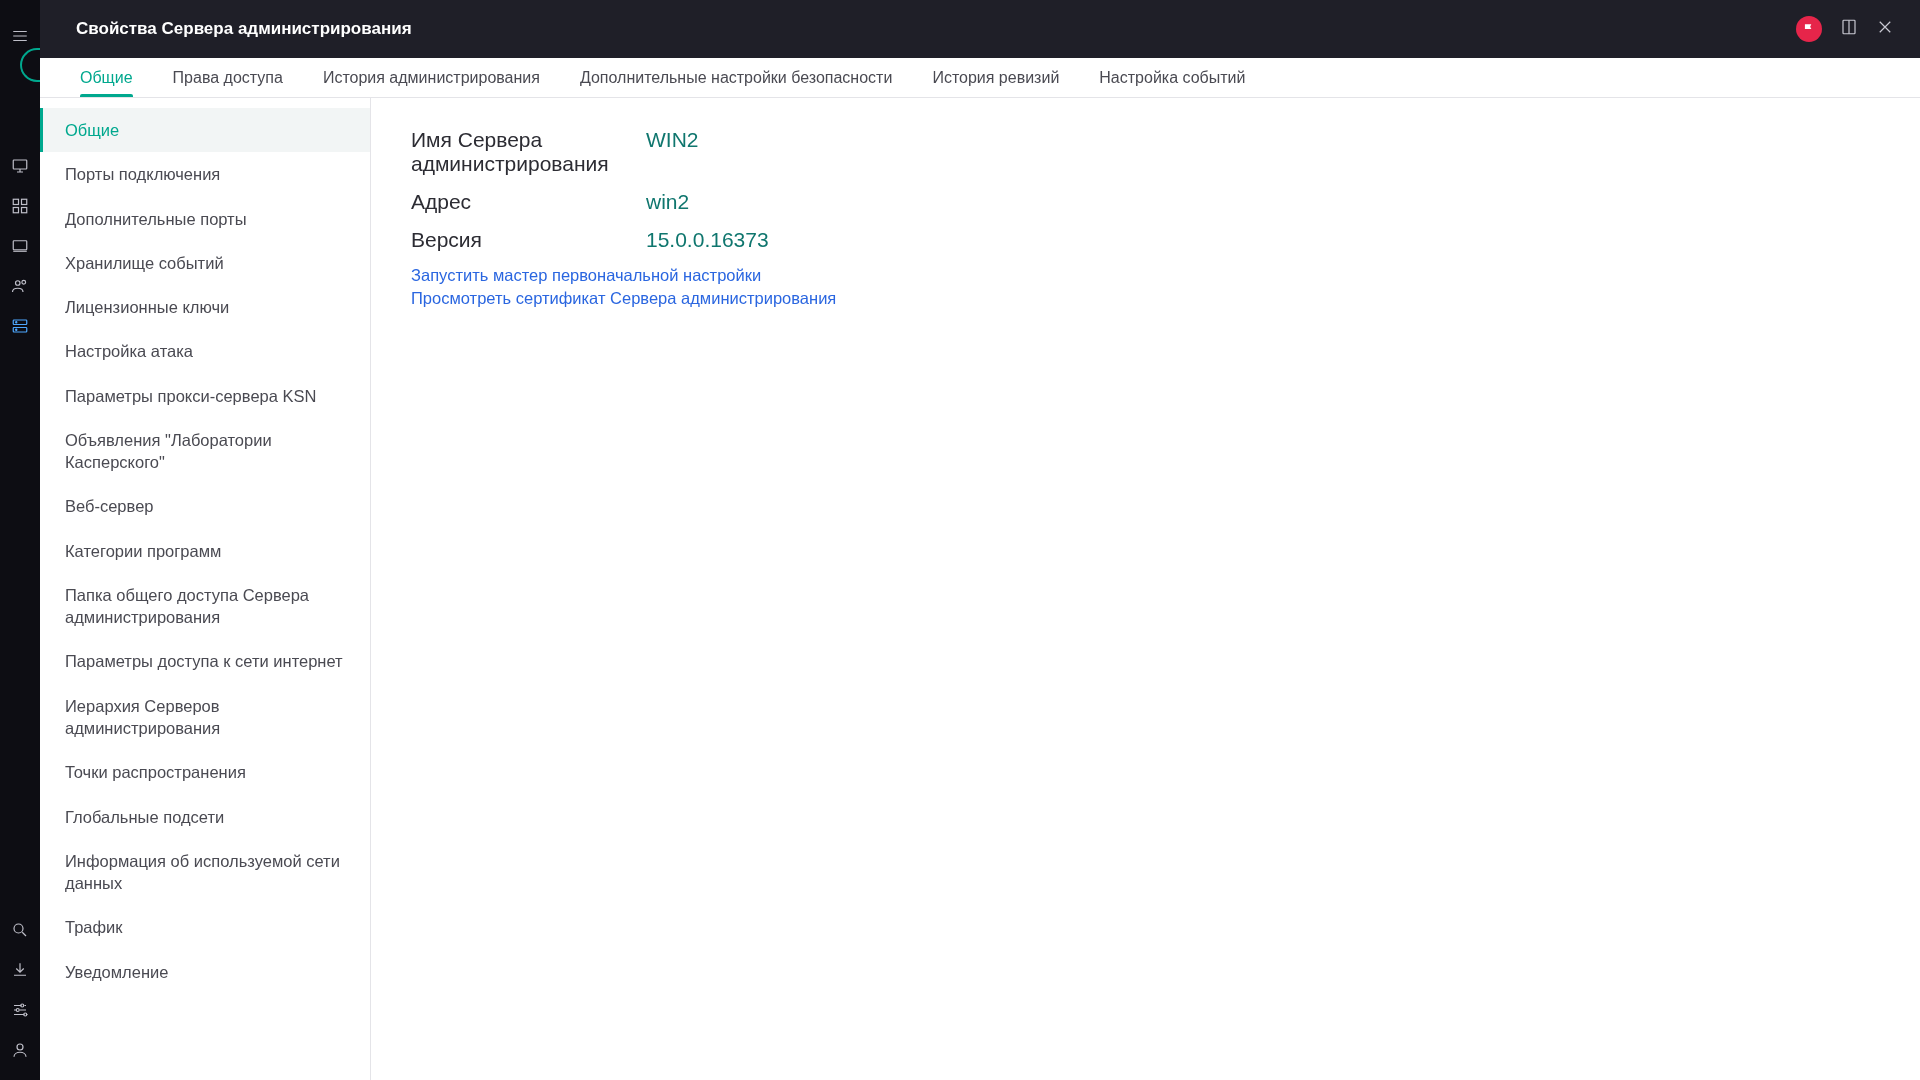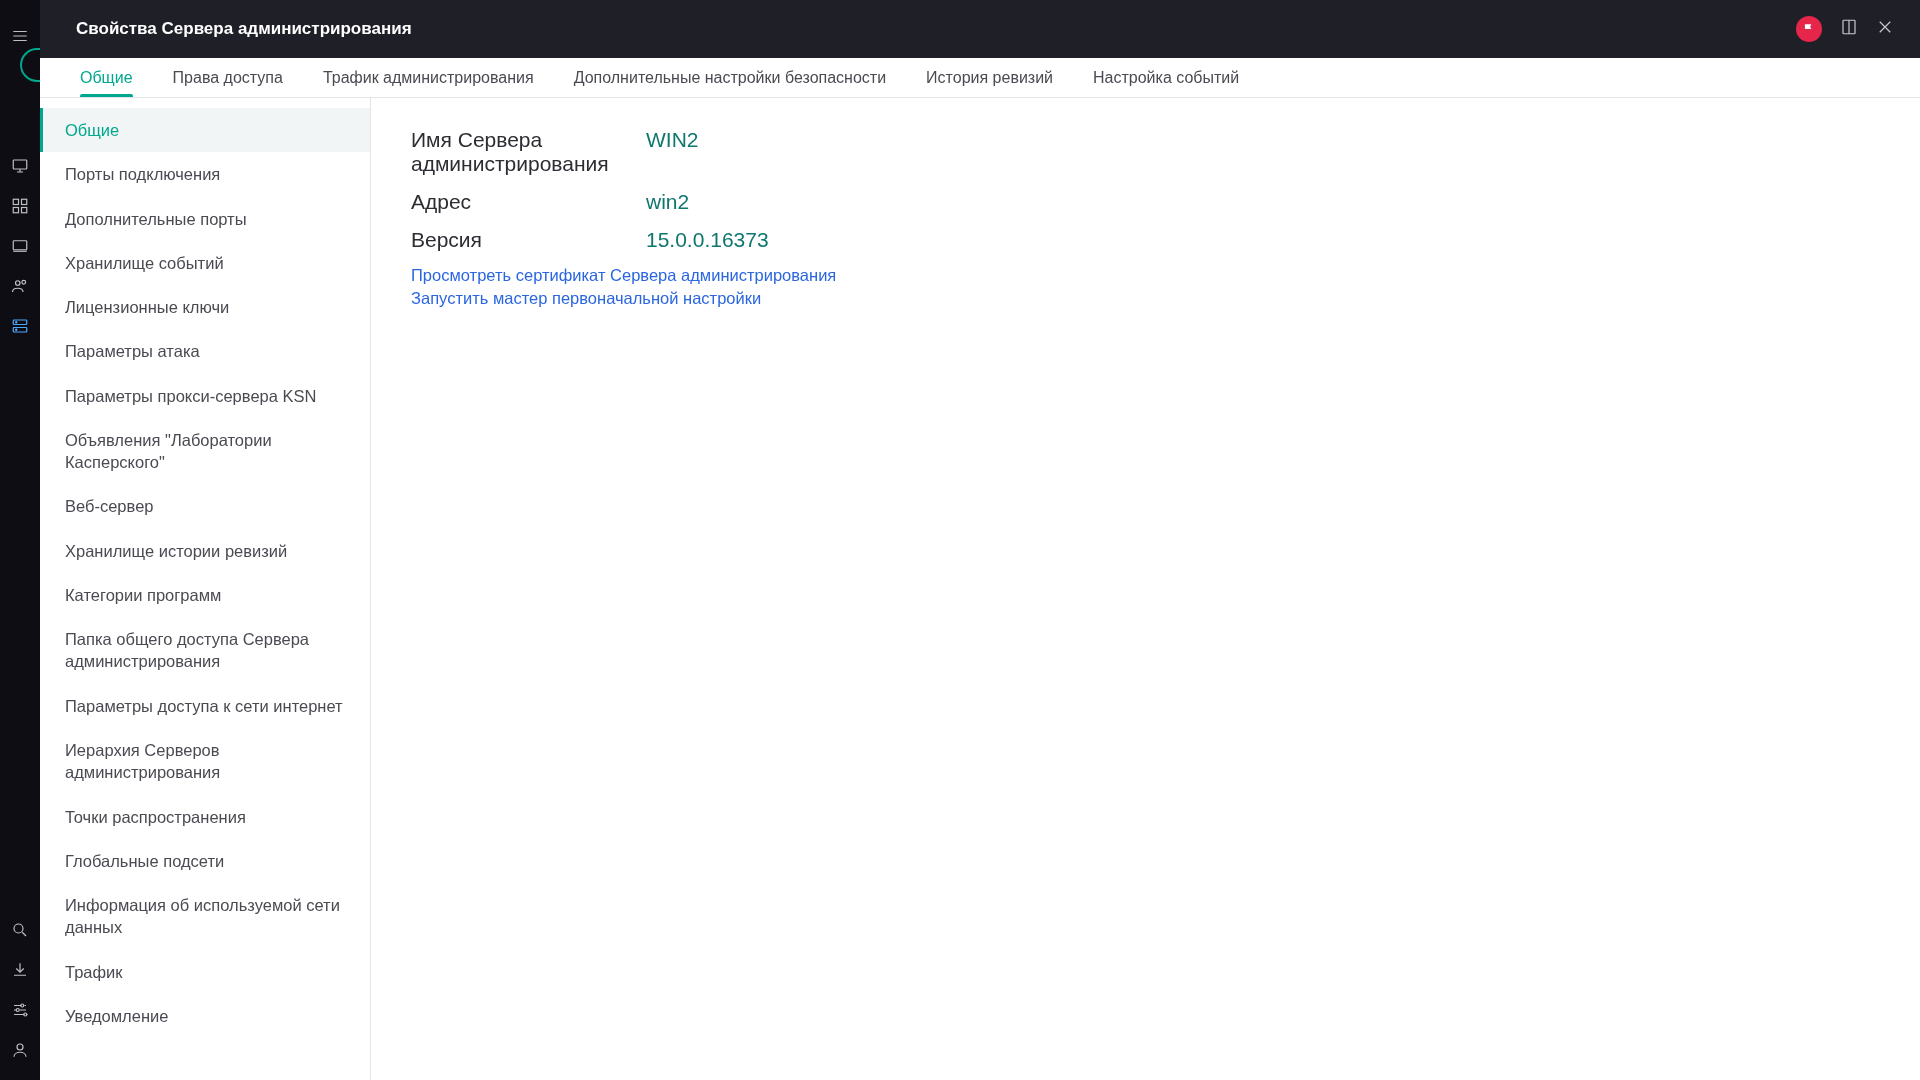--- a/index.html
+++ b/index.html
@@ -228,46 +228,45 @@
   </div>
 
   <div class="tab-row">
     <div class="tab active">
         <span>Общие</span>
       </div>
     <div class="tab">
         <span>Права доступа</span>
       </div>
     <div class="tab">
-        <span>Трафик администрирования</span>
+        <span>История администрирования</span>
       </div>
     <div class="tab">
         <span>Дополнительные настройки безопасности</span>
       </div>
     <div class="tab">
         <span>История ревизий</span>
       </div>
     <div class="tab">
         <span>Настройка событий</span>
       </div>
   </div>
 
   <div class="panel-body">
 
     <div class="subnav">
       <div class="subnav-item active"><span>Общие</span></div>
       <div class="subnav-item"><span>Порты подключения</span></div>
       <div class="subnav-item"><span>Дополнительные порты</span></div>
       <div class="subnav-item"><span>Хранилище событий</span></div>
       <div class="subnav-item"><span>Лицензионные ключи</span></div>
-      <div class="subnav-item"><span>Параметры атака</span></div>
+      <div class="subnav-item"><span>Настройка атака</span></div>
       <div class="subnav-item"><span>Параметры прокси-сервера KSN</span></div>
       <div class="subnav-item"><span>Объявления "Лаборатории Касперского"</span></div>
       <div class="subnav-item"><span>Веб-сервер</span></div>
-      <div class="subnav-item"><span>Хранилище истории ревизий</span></div>
       <div class="subnav-item"><span>Категории программ</span></div>
       <div class="subnav-item"><span>Папка общего доступа Сервера администрирования</span></div>
       <div class="subnav-item"><span>Параметры доступа к сети интернет</span></div>
       <div class="subnav-item"><span>Иерархия Серверов администрирования</span></div>
       <div class="subnav-item"><span>Точки распространения</span></div>
       <div class="subnav-item"><span>Глобальные подсети</span></div>
       <div class="subnav-item"><span>Информация об используемой сети данных</span></div>
       <div class="subnav-item"><span>Трафик</span></div>
       <div class="subnav-item"><span>Уведомление</span></div>
 
@@ -280,21 +279,21 @@
       </div>
       <div class="kv-row">
         <div class="k">Адрес</div>
         <div class="v">win2</div>
       </div>
       <div class="kv-row">
         <div class="k">Версия</div>
         <div class="v">15.0.0.16373</div>
       </div>
       <div class="link-row">
+        <a>Запустить мастер первоначальной настройки</a>
+      </div>
+      <div class="link-row">
         <a>Просмотреть сертификат Сервера администрирования</a>
       </div>
-      <div class="link-row">
-        <a>Запустить мастер первоначальной настройки</a>
-      </div>
     </div>
 
   </div>
 </div>
 
 </body></html>

